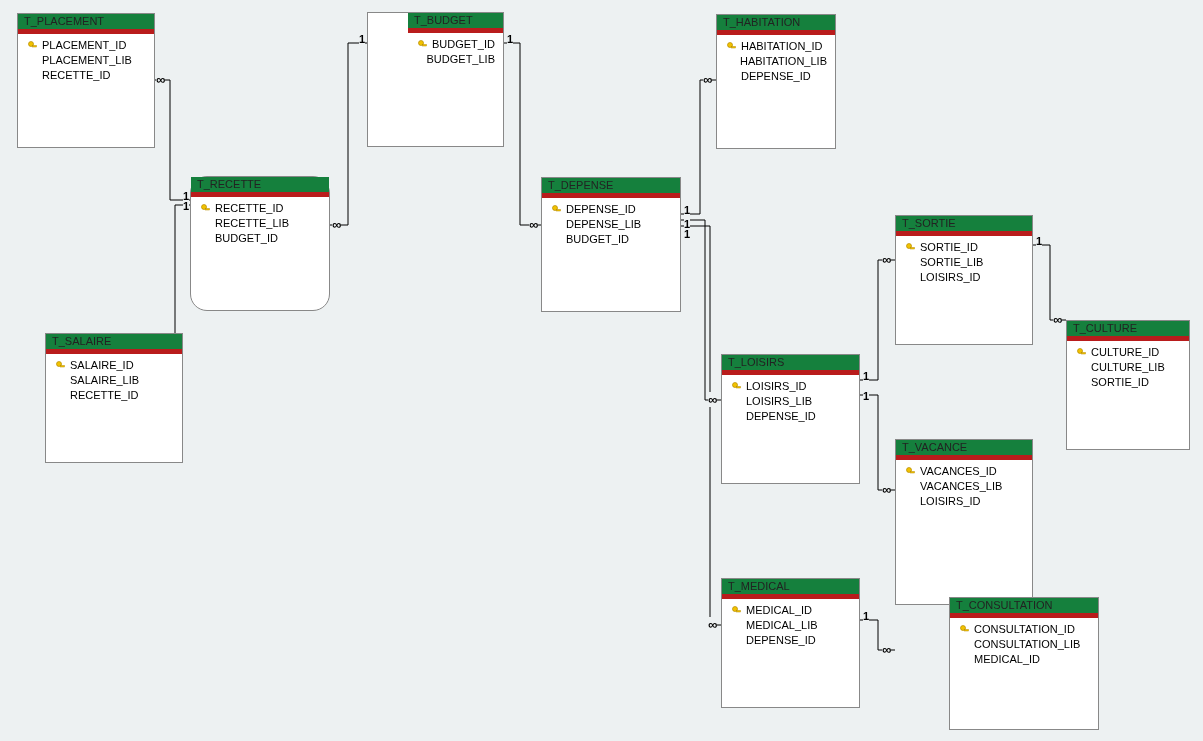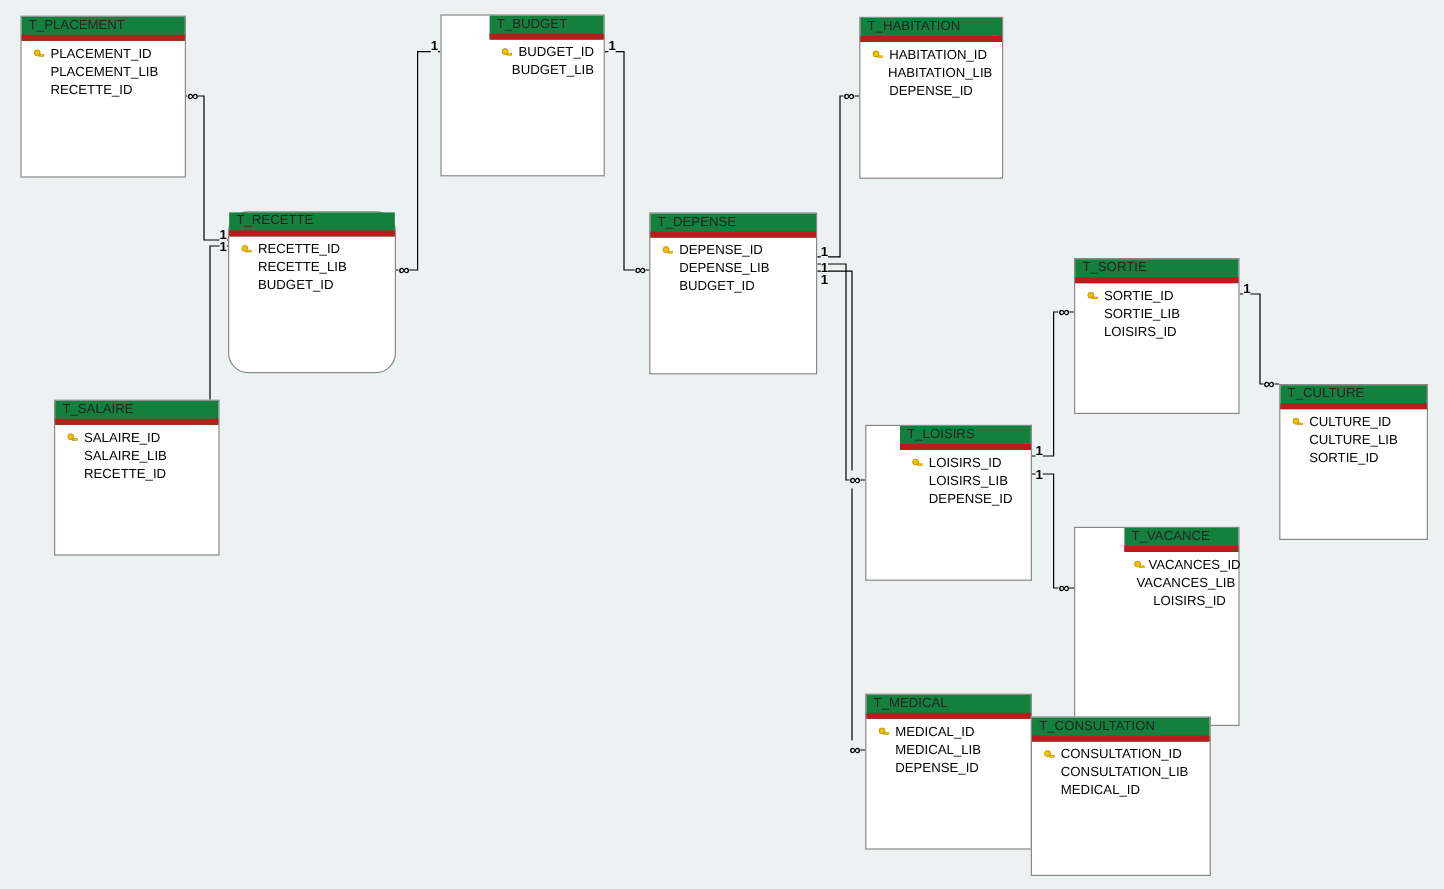--- a/index.html
+++ b/index.html
@@ -266,21 +266,21 @@
           <span class="key-spacer"></span>
           <span>HABITATION_LIB</span>
         </div>
     <div class="field-row">
           <span class="key-spacer"></span>
           <span>DEPENSE_ID</span>
         </div>
   </div>
 </div>
 
-<div class="table-box" style="left:721px; top:354px; width:139px; height:130px;padding-left:28px;">
+<div class="table-box" style="left:721px; top:354px; width:139px; height:130px;">
   <div class="table-title">T_LOISIRS</div>
   <div class="table-body">
     <div class="field-row">
           <span class="key-icon">
             <svg width="10" height="10">
               <circle cx="3" cy="3" r="2.5" fill="#f2c200" stroke="#b58a00" stroke-width="0.7"></circle>
               <rect x="4.5" y="4.5" width="4" height="1.5" fill="#f2c200" stroke="#b58a00" stroke-width="0.5"></rect>
             </svg>
           </span>
           <span>LOISIRS_ID</span>
@@ -335,21 +335,21 @@
           <span class="key-spacer"></span>
           <span>SORTIE_LIB</span>
         </div>
     <div class="field-row">
           <span class="key-spacer"></span>
           <span>LOISIRS_ID</span>
         </div>
   </div>
 </div>
 
-<div class="table-box" style="left:895px; top:439px; width:138px; height:166px;padding-left:41px;">
+<div class="table-box" style="left:895px; top:439px; width:138px; height:166px;">
   <div class="table-title">T_VACANCE</div>
   <div class="table-body">
     <div class="field-row">
           <span class="key-icon">
             <svg width="10" height="10">
               <circle cx="3" cy="3" r="2.5" fill="#f2c200" stroke="#b58a00" stroke-width="0.7"></circle>
               <rect x="4.5" y="4.5" width="4" height="1.5" fill="#f2c200" stroke="#b58a00" stroke-width="0.5"></rect>
             </svg>
           </span>
           <span>VACANCES_ID</span>
@@ -381,21 +381,21 @@
           <span class="key-spacer"></span>
           <span>CULTURE_LIB</span>
         </div>
     <div class="field-row">
           <span class="key-spacer"></span>
           <span>SORTIE_ID</span>
         </div>
   </div>
 </div>
 
-<div class="table-box" style="left:859px; top:597px; width:150px; height:133px;">
+<div class="table-box" style="left:949px; top:597px; width:150px; height:133px;">
   <div class="table-title">T_CONSULTATION</div>
   <div class="table-body">
     <div class="field-row">
           <span class="key-icon">
             <svg width="10" height="10">
               <circle cx="3" cy="3" r="2.5" fill="#f2c200" stroke="#b58a00" stroke-width="0.7"></circle>
               <rect x="4.5" y="4.5" width="4" height="1.5" fill="#f2c200" stroke="#b58a00" stroke-width="0.5"></rect>
             </svg>
           </span>
           <span>CONSULTATION_ID</span>

